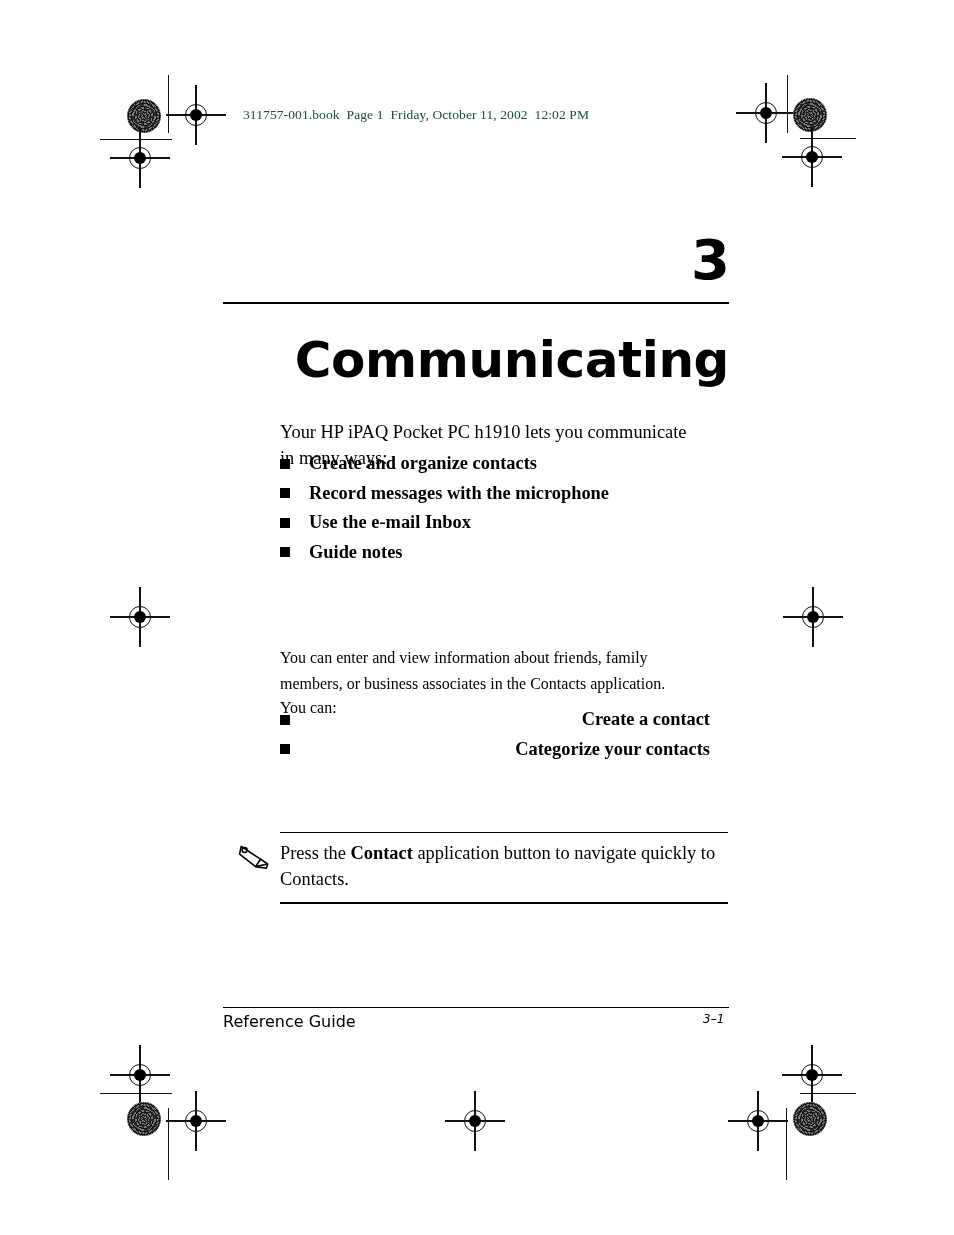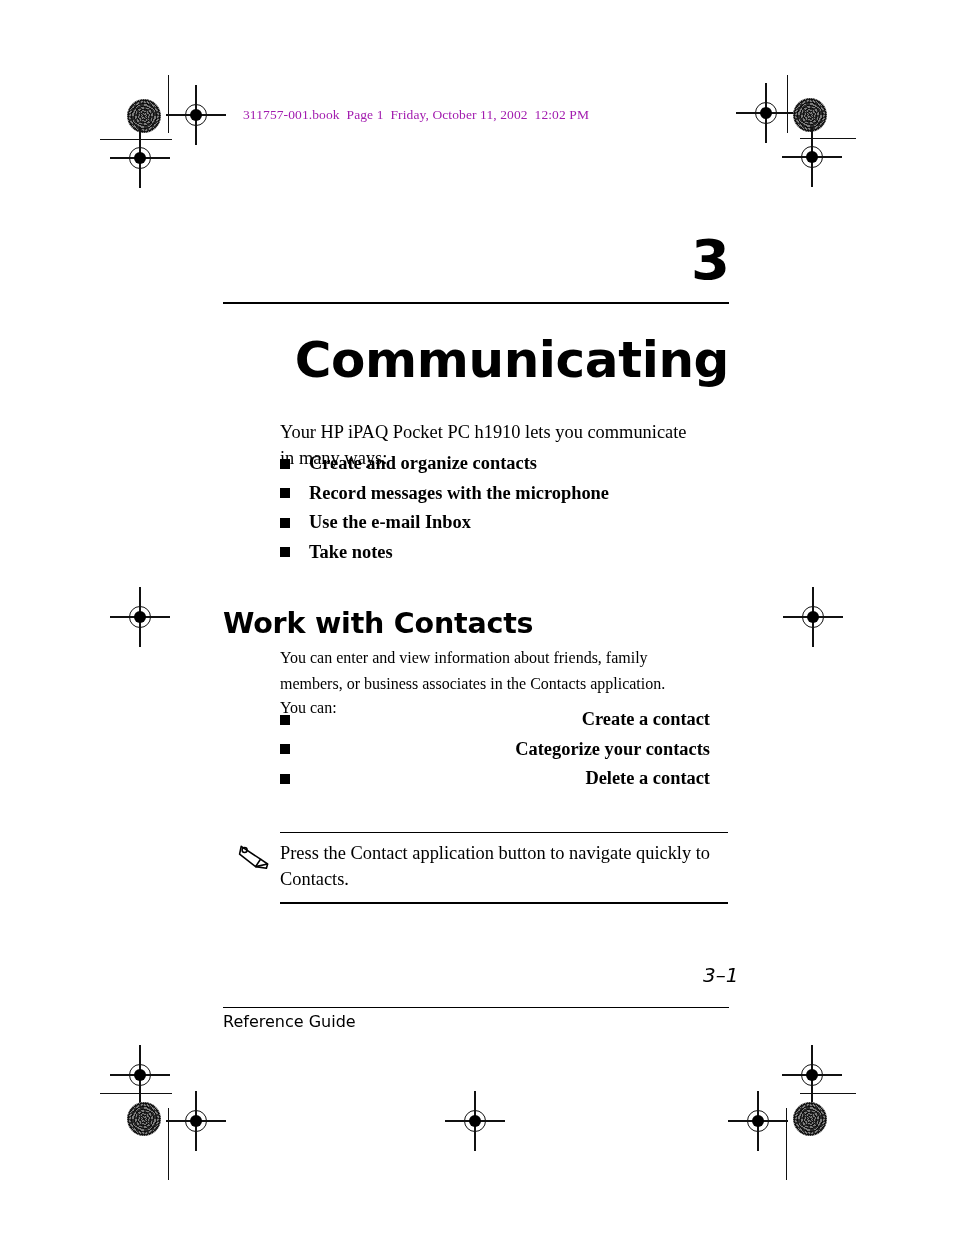--- a/index.html
+++ b/index.html
@@ -74,21 +74,21 @@
   }
 
   .doc-header {
     position: absolute;
     left: 243px;
     top: 107px;
     font-family: "Liberation Serif", "DejaVu Serif", serif;
     font-size: 13.5px;
     letter-spacing: 0.1px;
     white-space: pre;
-    color: #a21caf;
+    color: #14532d;
   }
 
   .chapter-number {
     position: absolute;
     right: 225px;
     top: 232px;
     font-family: "DejaVu Sans", "Liberation Sans", sans-serif;
     font-weight: bold;
     font-size: 56px;
     line-height: 56px;
@@ -188,21 +188,21 @@
   .note-rule.top { margin-bottom: 0; }
   .note-body {
     position: relative;
     padding: 8px 0 10px 0;
   }
   .note-text {
     font-size: 18.4px;
     line-height: 25.5px;
     padding-left: 0;
   }
-  .note-text b { font-weight: normal; text-align: right; }
+  .note-text b { font-weight: bold; text-align: right; }
   .note-icon {
     position: absolute;
     left: -42px;
     top: 10px;
     width: 34px;
     height: 30px;
   }
 
   
   .footer-rule {
@@ -217,24 +217,24 @@
     position: absolute;
     left: 223px;
     top: 1012px;
     font-family: "DejaVu Sans", "Liberation Sans", sans-serif;
     font-weight: normal;
     font-size: 16px;
   }
   .footer-right {
     position: absolute;
     left: 703px;
-    top: 963px;
+    top: 1012px;
     font-family: "DejaVu Sans", "Liberation Sans", sans-serif;
     font-style: italic;
-    font-size: 20px;
+    font-size: 12px;
   }
 </style>
 </head>
 <body>
 
 <div class="page">
 
   <div>
 
     <div class="halftone" style="left:127px; top:99px;"></div>
@@ -338,42 +338,37 @@
     <li class="bullet-item">
       <span class="bullet-square"></span>
       <span>Record messages with the microphone</span>
     </li>
     <li class="bullet-item">
       <span class="bullet-square"></span>
       <span>Use the e-mail Inbox</span>
     </li>
     <li class="bullet-item">
       <span class="bullet-square"></span>
-      <span>Take notes</span>
+      <span>Guide notes</span>
     </li>
   </ul>
 
-  <h2 class="section-heading">Work with Contacts</h2>
 
   <p class="body-para p1">You can enter and view information about friends, family members, or business associates in the Contacts application.</p>
 
   <p class="body-para p2">You can:</p>
 
   <ul class="bullet-list list-b">
     <li class="bullet-item">
       <span class="bullet-square"></span>
       <span>Create a contact</span>
     </li>
     <li class="bullet-item">
       <span class="bullet-square"></span>
       <span>Categorize your contacts</span>
-    </li>
-    <li class="bullet-item">
-      <span class="bullet-square"></span>
-      <span>Delete a contact</span>
     </li>
   </ul>
 
   <div class="note-box">
     <div class="note-rule top"></div>
     <div class="note-body">
       <span class="note-icon">
         <svg viewBox="0 0 34 30" width="34" height="30" xmlns="http://www.w3.org/2000/svg">
           <g fill="none" stroke="#000" stroke-width="1.6" stroke-linejoin="round">
             <path d="M3.2 3.4 L22.5 16.2 L17.6 23.6 L1.6 11.2 Z"></path>

